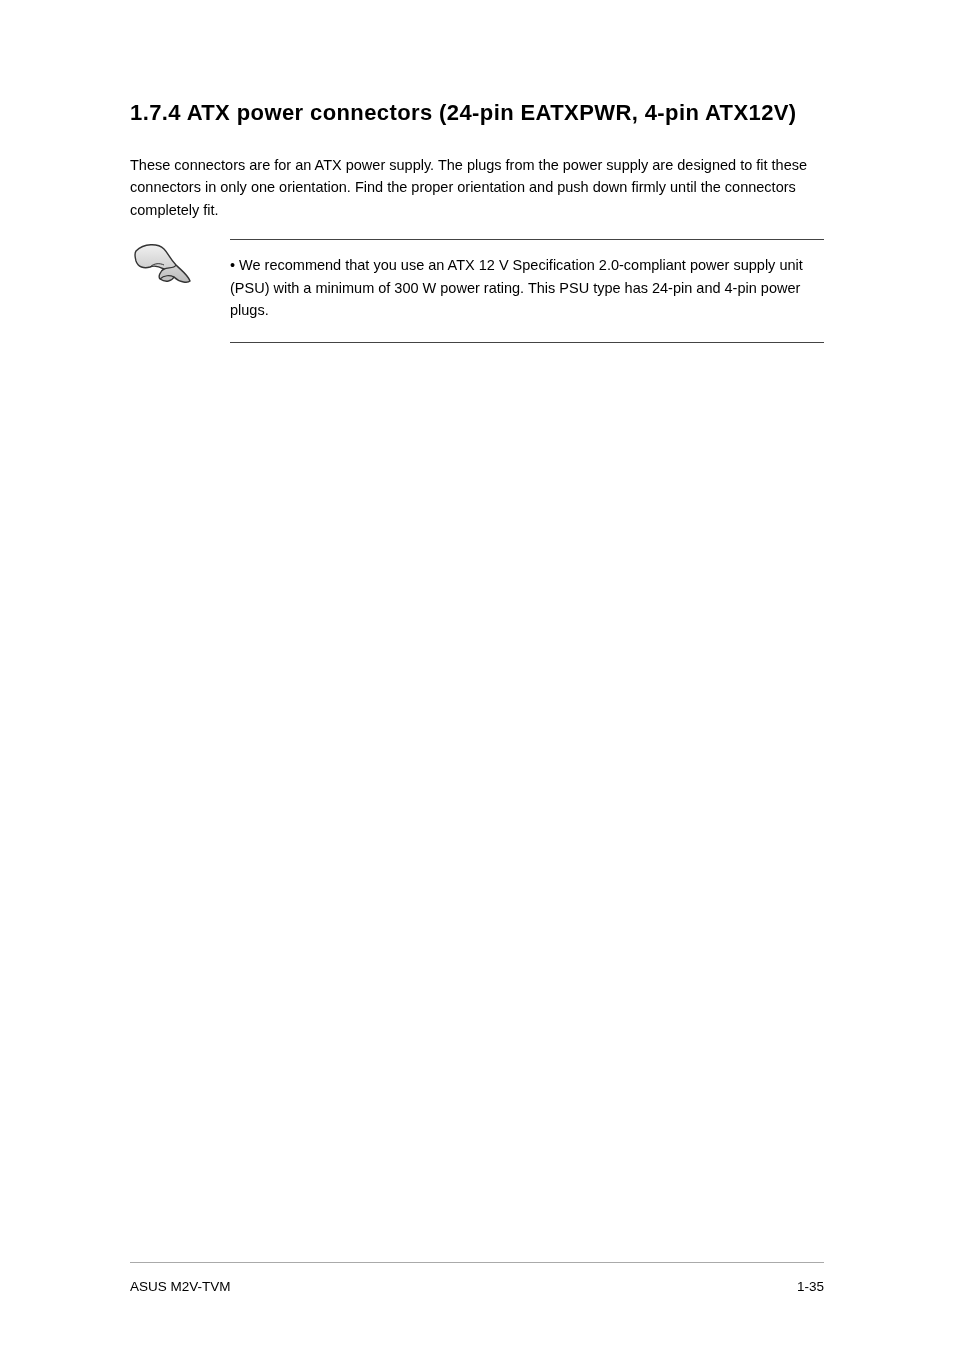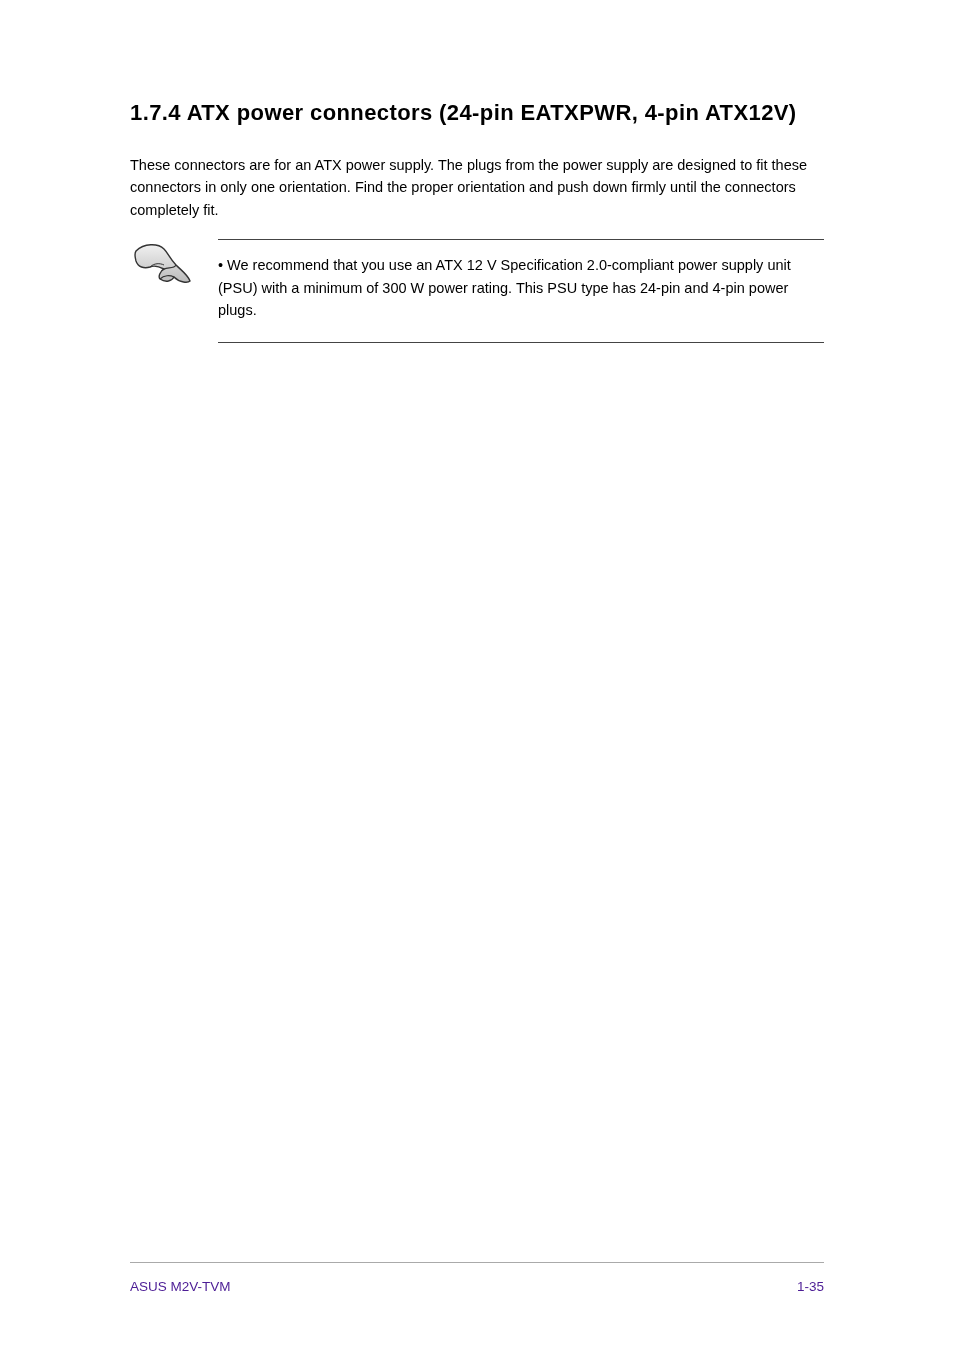--- a/index.html
+++ b/index.html
@@ -29,20 +29,21 @@
     }
     .body-text {
       font-size: 14.5px;
       line-height: 1.55;
       margin-bottom: 16px;
     }
     .callout {
       display: flex;
       align-items: flex-start;
       margin: 18px 0 2px 0;
+      gap: 12px;
     }
     .callout-icon {
       width: 88px;
       flex-shrink: 0;
       display: flex;
       align-items: flex-start;
       justify-content: flex-start;
       padding-top: 2px;
     }
     .callout-body {
@@ -63,21 +64,21 @@
       border-top: 1.5px solid #aaa;
     }
     .footer {
       position: absolute;
       left: 130px;
       right: 130px;
       bottom: 57px;
       display: flex;
       justify-content: space-between;
       font-size: 13.5px;
-      color: #4c1d95;
+      color: #000000;
     }
   </style>
 </head>
 <body>
 
 <div class="page">
   <div class="section-title">1.7.4  ATX power connectors (24-pin EATXPWR, 4-pin ATX12V)</div>
 
   <div class="body-text">These connectors are for an ATX power supply. The plugs from the power supply are designed to fit these connectors in only one orientation. Find the proper orientation and push down firmly until the connectors completely fit.</div>
 

